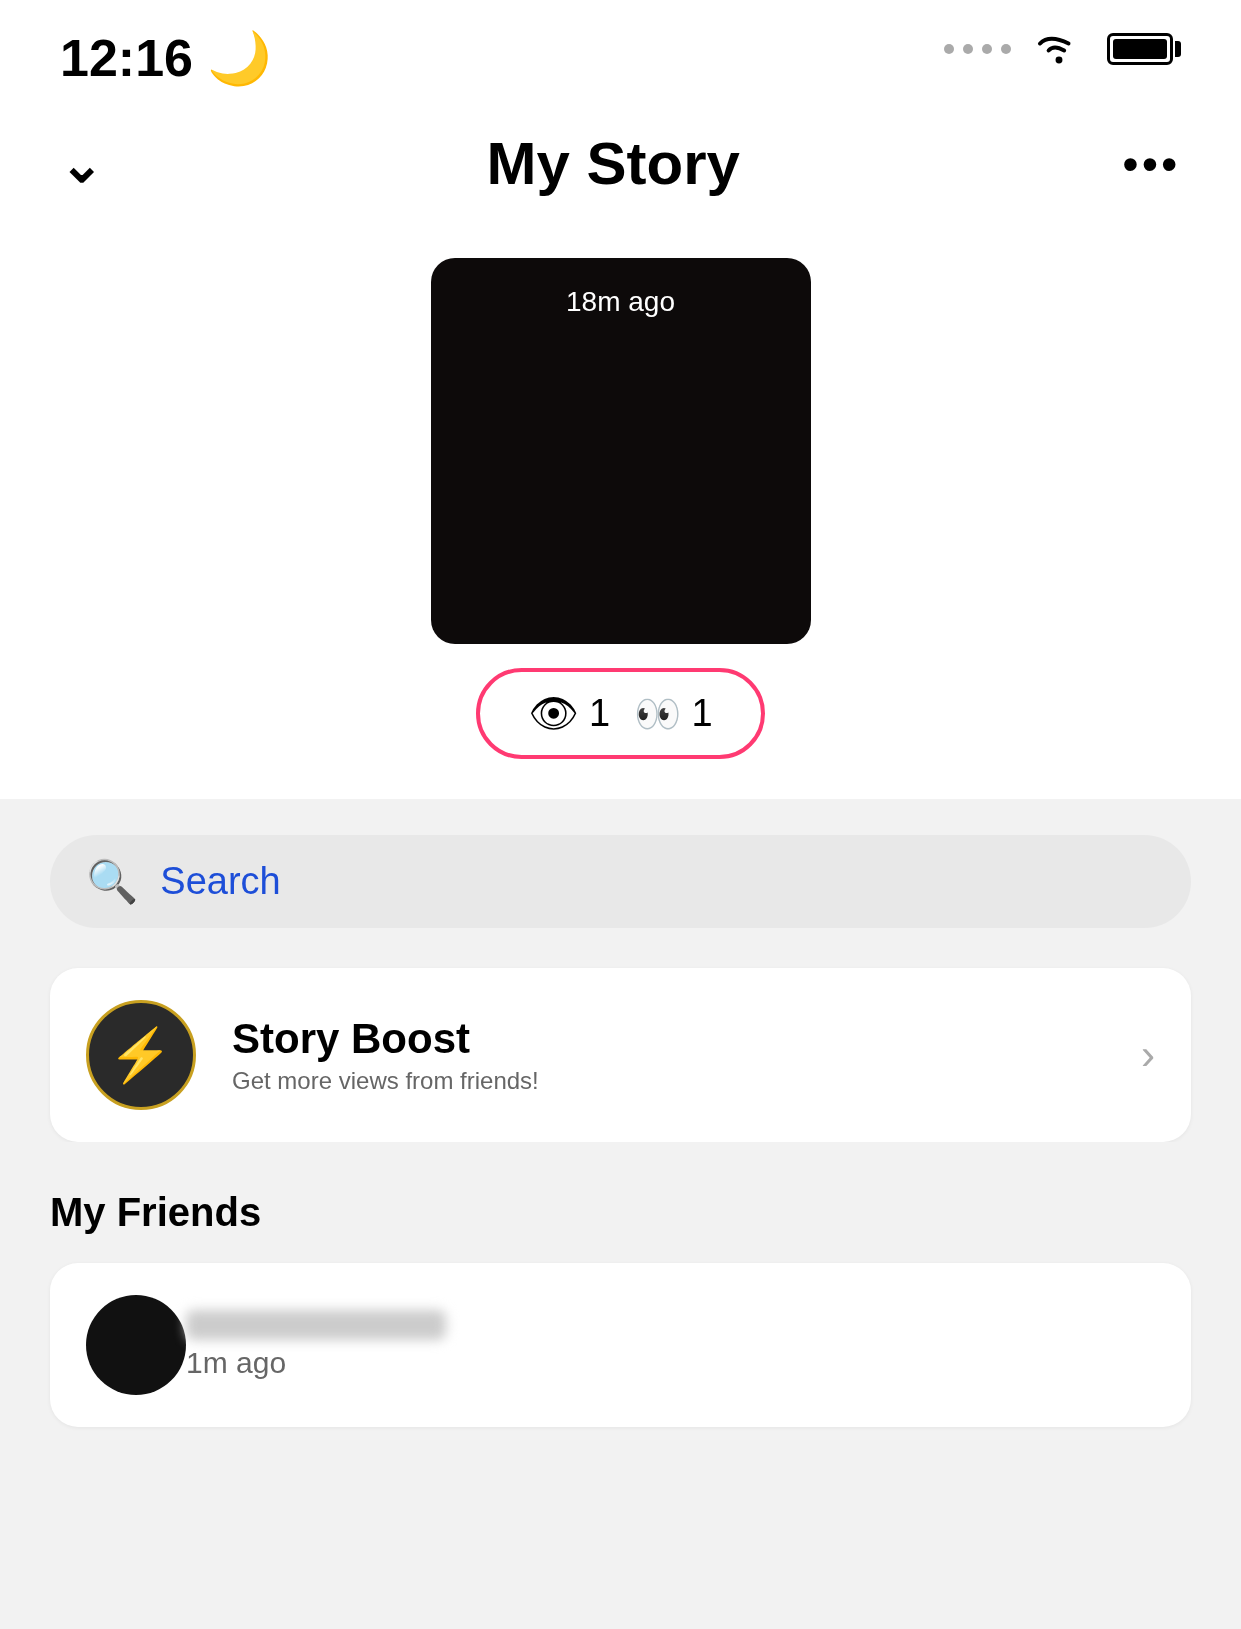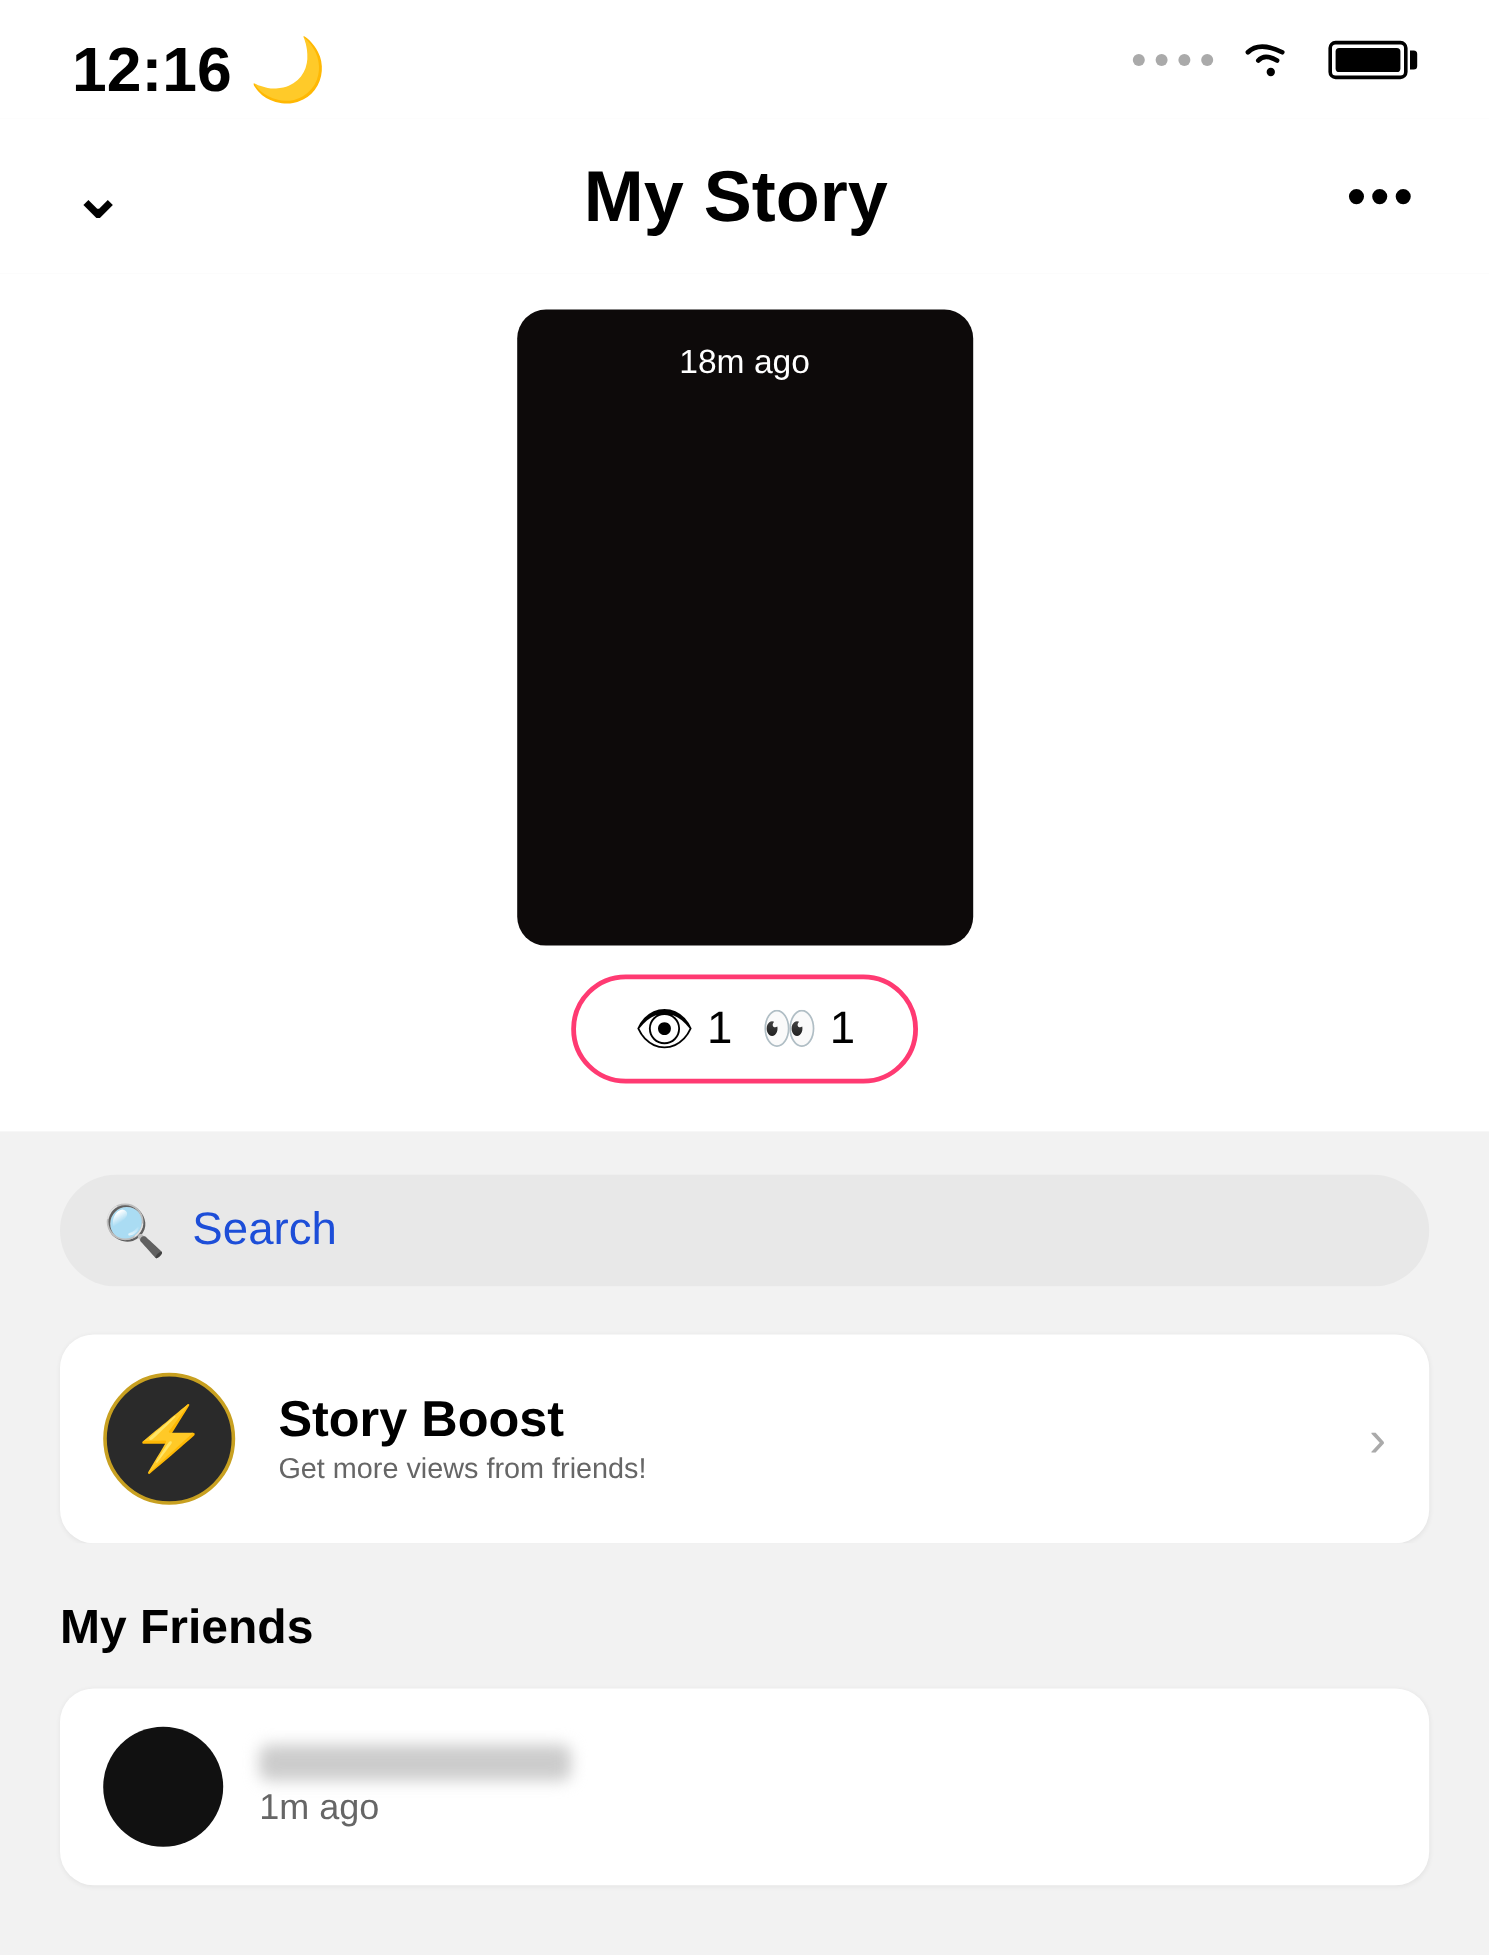--- a/index.html
+++ b/index.html
@@ -122,21 +122,21 @@
     .story-section {
       background: #ffffff;
       display: flex;
       flex-direction: column;
       align-items: center;
       padding: 30px 0 40px 0;
     }
 
     .story-thumbnail {
       width: 380px;
-      height: 530px;
+      height: 386px;
       background: #0d0a0a;
       border-radius: 24px;
       position: relative;
       display: flex;
       align-items: flex-start;
       justify-content: center;
       cursor: pointer;
     }
 
     .story-timestamp {
@@ -272,21 +272,20 @@
       color: #000;
       margin-bottom: 28px;
     }
 
     .friend-card {
       background: #ffffff;
       border-radius: 28px;
       display: flex;
       align-items: center;
       padding: 32px 36px;
-      gap: 30px;
       box-shadow: 0 1px 4px rgba(0,0,0,0.06);
     }
 
     .friend-avatar {
       width: 100px;
       height: 100px;
       background: #111;
       border-radius: 50%;
       flex-shrink: 0;
     }

